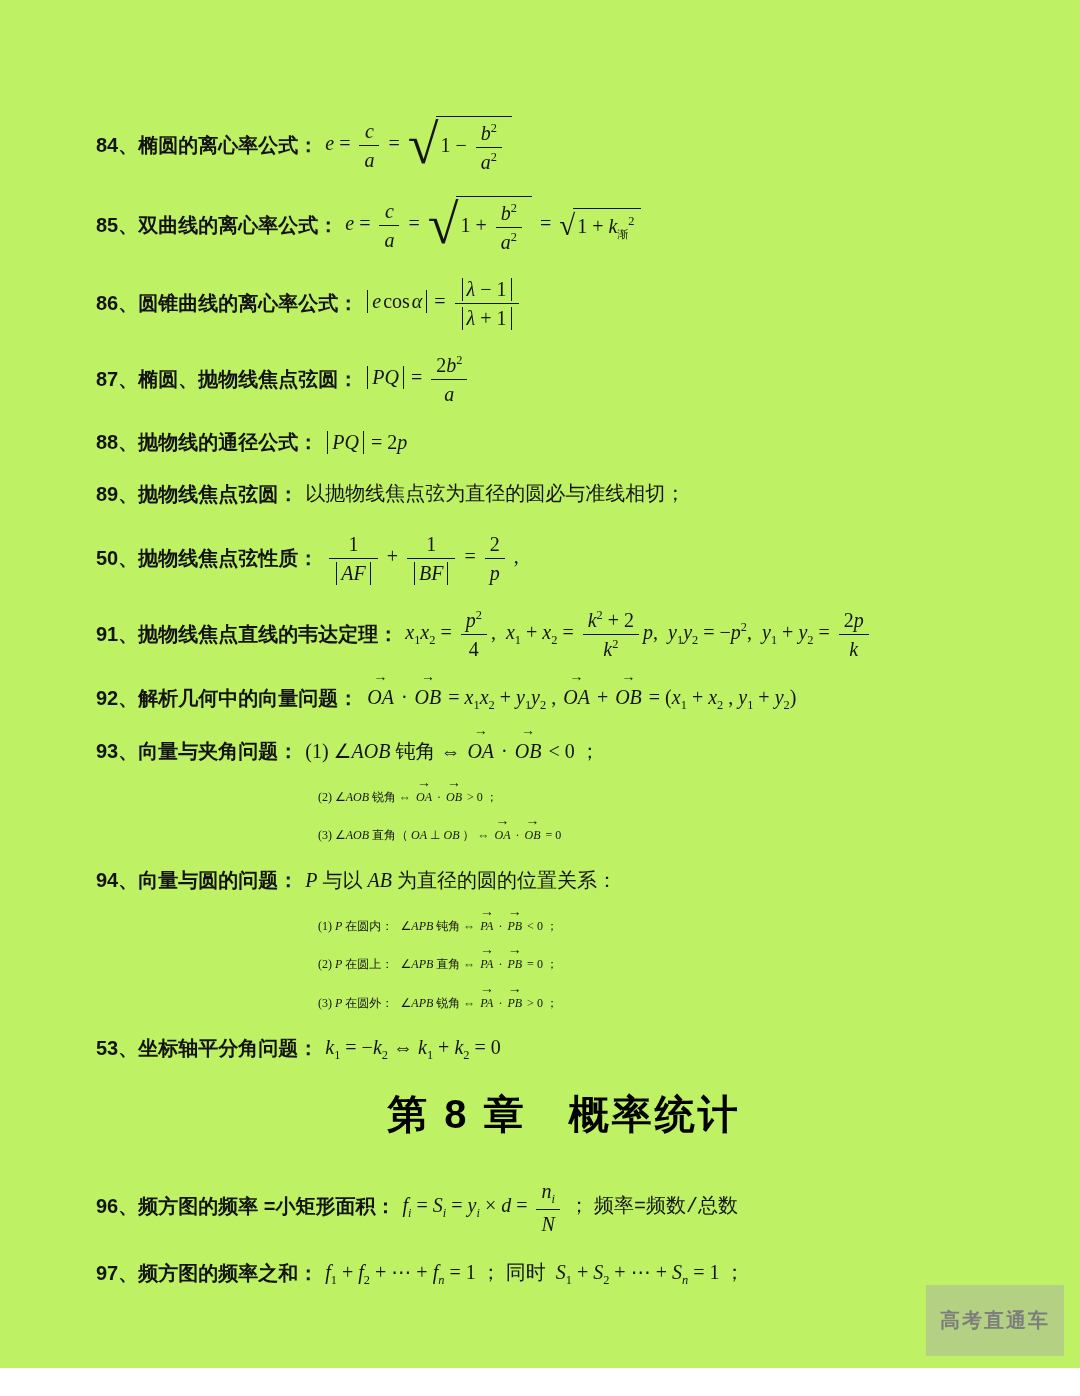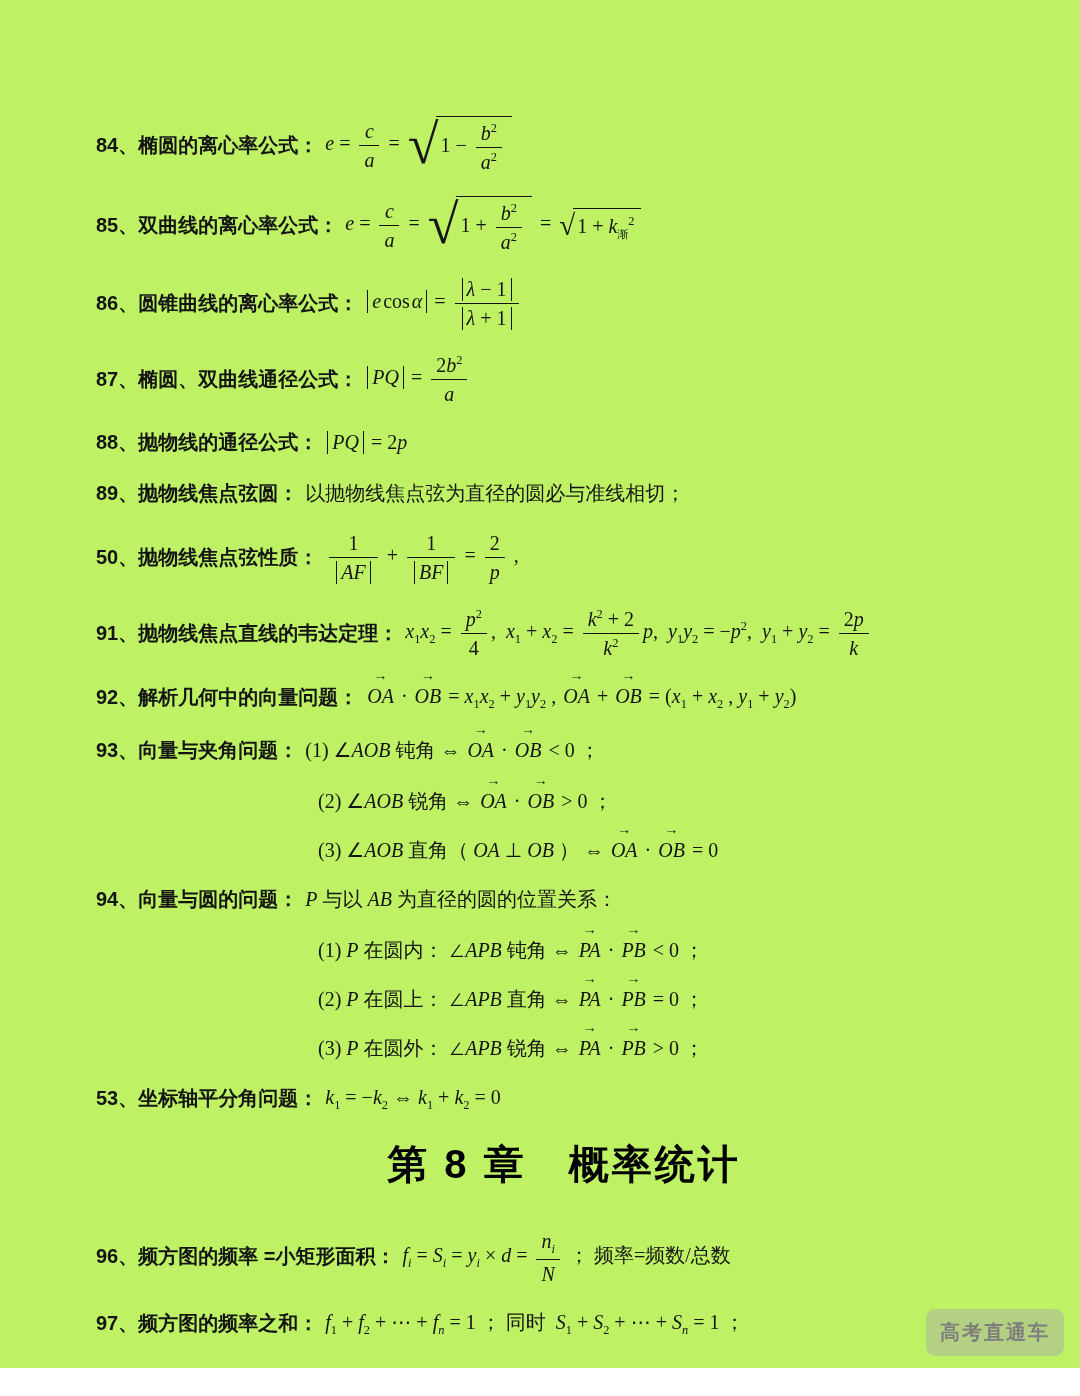--- a/index.html
+++ b/index.html
@@ -8,23 +8,23 @@
     background:#bef264; color:#141414; box-sizing:border-box;
     padding:116px 48px 0 96px;
     font-family:"Liberation Serif", serif;
   }
   
   .f-row { display:flex; align-items:center; margin-bottom:22px; font-size:20px; line-height:1.45; }
   .f-num, .f-title {
     font-family:"Liberation Sans", sans-serif; font-weight:700; font-size:20px; white-space:pre;
   }
   .f-math { margin-left:7px; font-size:20px; }
-  .cont-line { margin:0 0 20px 222px; font-size:20px; line-height:1.45; }
+  .cont-line { margin:0 0 20px 222px; font-size:12px; line-height:1.45; }
   
-  .cjk { font-style:normal; font-family:Liberation Serif, serif; }
+  .cjk { font-style:normal; font-family:Liberation Mono, monospace; }
   .rm  { font-style:normal; margin:0 2px; }
   sub, sup { font-size:0.62em; }
   .cjk-sub { font-style:normal; font-size:11px; font-family:"Liberation Sans", sans-serif; }
   
   .frac { display:inline-block; vertical-align:middle; text-align:center; margin:0 4px; line-height:1.2; }
   .frac .t { display:block; border-bottom:1.5px solid currentColor; padding:1px 5px 2px; }
   .frac .b { display:block; padding:2px 5px 0; }
   
   .sqrt { display:inline-flex; align-items:center; vertical-align:middle; margin:0 3px; }
   .sqrt .rad { font-style:normal; line-height:0.85; margin-right:-2px; }
@@ -40,21 +40,21 @@
                  font-size:14px; font-style:normal; line-height:1; }
   
   .chapter { text-align:center; margin:12px 0 36px; font-family:"Liberation Sans", sans-serif;
              font-weight:700; font-size:40px; letter-spacing:3px; color:#000; }
   .chapter .ch-num { margin-right:42px; }
   
   .watermark {
     position:absolute; right:16px; bottom:12px;
     background:rgba(168,168,168,0.45); color:#7d7d7d;
     font-family:"Liberation Sans", sans-serif; font-weight:700; font-size:20px;
-    padding:10px 14px; border-radius:9px; letter-spacing:2px;
+    padding:22px 14px; border-radius:1px; letter-spacing:2px;
   }
 </style>
 </head>
 <body>
 
 <div class="page">
 
   <div id="list-a">
   <div class="f-row">
     <span class="f-num">84、</span>
@@ -78,21 +78,21 @@
   </div>
 
   <div class="f-row">
     <span class="f-num">86、</span>
         <span class="f-title">圆锥曲线的离心率公式：</span>
     <span class="f-math"><span class="abs"><i>e</i><span class="rm">cos</span><i>α</i></span> = <span class="frac"><span class="t"><span class="abs"><i>λ</i> − 1</span></span><span class="b"><span class="abs"><i>λ</i> + 1</span></span></span></span>
   </div>
 
   <div class="f-row">
     <span class="f-num">87、</span>
-        <span class="f-title">椭圆、双曲线通径公式：</span>
+        <span class="f-title">椭圆、抛物线焦点弦圆：</span>
     <span class="f-math"><span class="abs"><i>PQ</i></span> = <span class="frac"><span class="t">2<i>b</i><sup>2</sup></span><span class="b"><i>a</i></span></span></span>
   </div>
 
   <div class="f-row">
     <span class="f-num">88、</span>
         <span class="f-title">抛物线的通径公式：</span>
     <span class="f-math"><span class="abs"><i>PQ</i></span> = 2<i>p</i></span>
   </div>
 
   <div class="f-row">

